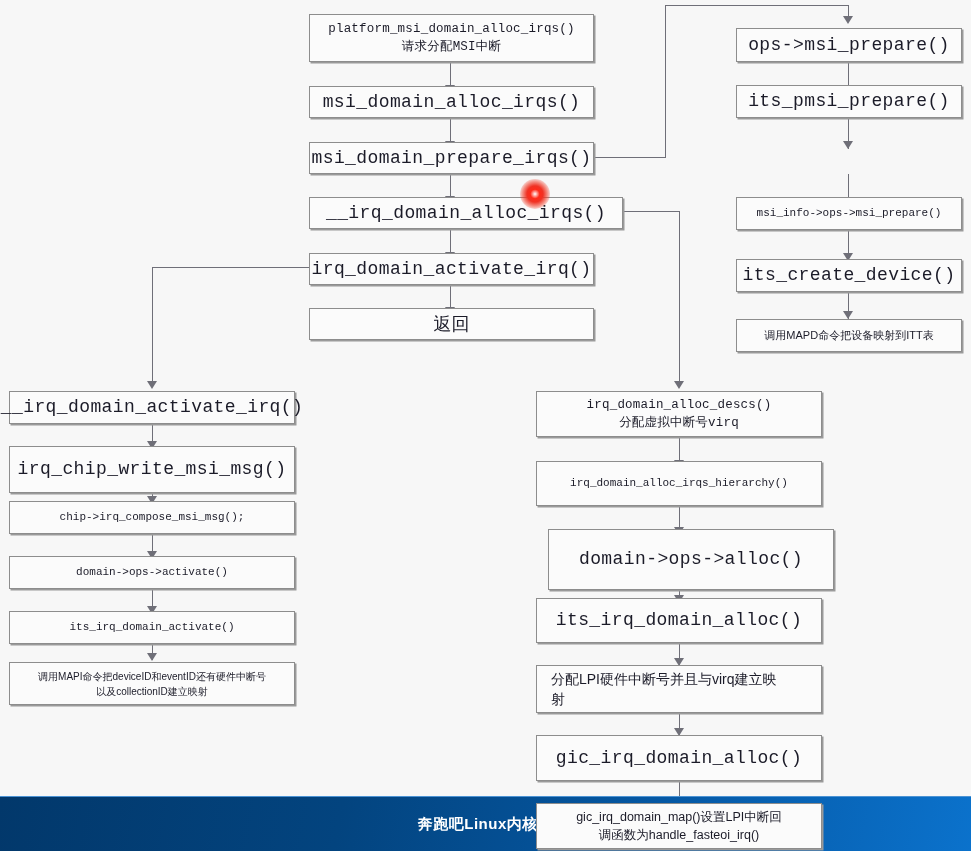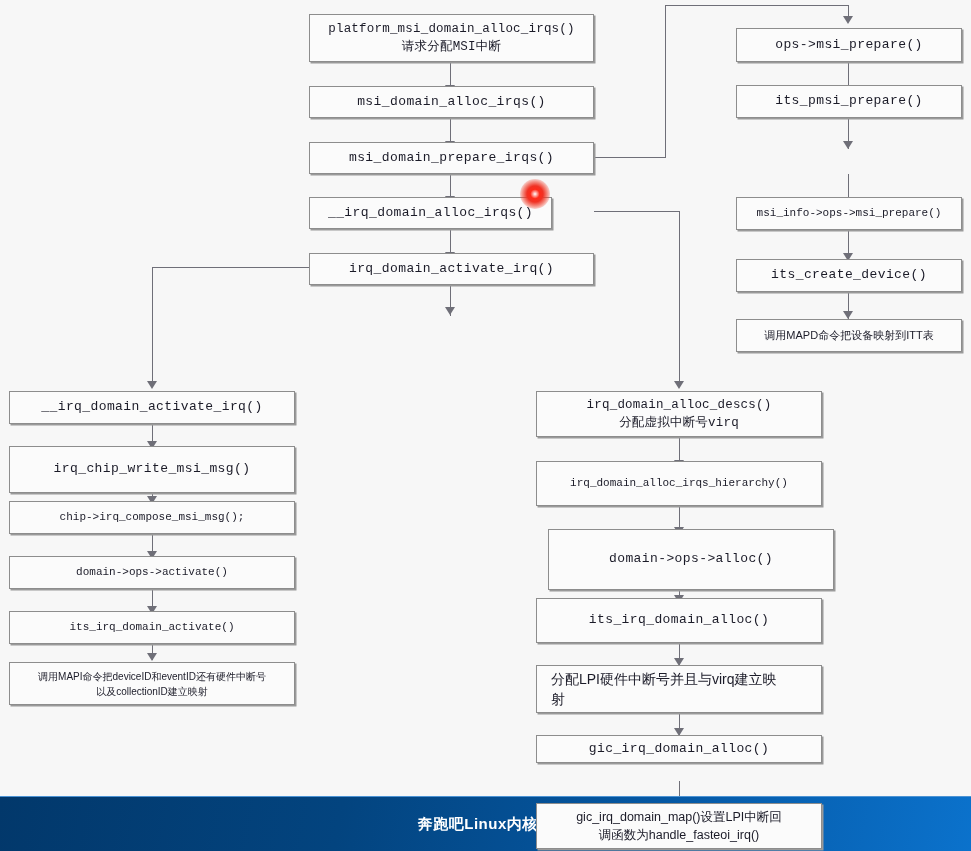--- a/index.html
+++ b/index.html
@@ -23,21 +23,21 @@
     box-sizing: border-box;
     background: #fbfbfb;
     border: 1px solid #8d8d8d;
     box-shadow: 1.5px 1.5px 0 0 #9a9a9a;
     display: flex;
     align-items: center;
     justify-content: center;
     text-align: center;
     color: #1b1b28;
     font-family: "Liberation Mono", "DejaVu Sans Mono", monospace;
-    font-size: 13px;
+    font-size: 18px;
     letter-spacing: 0.4px;
     line-height: 1.45;
     padding: 2px 6px;
     white-space: pre-line;
   }
   .node.cjk {
     font-family: "Liberation Sans", "DejaVu Sans", sans-serif;
     letter-spacing: 0px;
   }
   .node.small {
@@ -167,24 +167,25 @@
     <span id="banner-text">奔跑吧Linux内核旗</span>
   </div>
 
   <div class="node mix" style="left:309px; top:14px;  width:285px; height:48px;">platform_msi_domain_alloc_irqs()
 请求分配MSI中断</div>
 
   <div class="node" style="left:309px; top:86px;  width:285px; height:32px;">msi_domain_alloc_irqs()</div>
 
   <div class="node" style="left:309px; top:142px; width:285px; height:32px;">msi_domain_prepare_irqs()</div>
 
-  <div class="node" style="left:309px; top:197px; width:243px; height:32px;">__irq_domain_alloc_irqs()</div>
+  <div class="node" style="left:309px; top:197px; width:314px; height:32px;">__irq_domain_alloc_irqs()</div>
 
   <div class="node" style="left:309px; top:253px; width:285px; height:32px;">irq_domain_activate_irq()</div>
 
+  <div class="node cjk" style="left:309px; top:308px; width:285px; height:32px;">返回</div>
 
   <div class="node" style="left:736px; top:28px;  width:226px; height:34px;">ops-&gt;msi_prepare()</div>
 
   <div class="node" style="left:736px; top:85px;  width:226px; height:33px;">its_pmsi_prepare()</div>
 
 
   <div class="node small" style="left:736px; top:197px; width:226px; height:33px;font-family:Liberation Mono, monospace;">msi_info-&gt;ops-&gt;msi_prepare()</div>
 
   <div class="node" style="left:736px; top:259px; width:226px; height:33px;">its_create_device()</div>
 
@@ -208,20 +209,20 @@
 
   <div class="node small" style="left:536px; top:461px; width:286px; height:45px;">irq_domain_alloc_irqs_hierarchy()</div>
 
   <div class="node" style="left:548px; top:529px; width:286px; height:61px;">domain-&gt;ops-&gt;alloc()</div>
 
   <div class="node" style="left:536px; top:598px; width:286px; height:45px;">its_irq_domain_alloc()</div>
 
   <div class="node cjk" style="left:536px; top:665px; width:286px; height:48px; font-size:14px; text-align:left; justify-content:flex-start; padding-left:14px;">分配LPI硬件中断号并且与virq建立映
 射</div>
 
-  <div class="node" style="left:536px; top:735px; width:286px; height:28px;">gic_irq_domain_alloc()</div>
+  <div class="node" style="left:536px; top:735px; width:286px; height:46px;">gic_irq_domain_alloc()</div>
 
   <div class="node cjk" style="left:536px; top:803px; width:286px; height:46px; font-size:12.5px;">gic_irq_domain_map()设置LPI中断回
 调函数为handle_fasteoi_irq()</div>
 
   <div id="click-marker" style="left:520px; top:179px;"></div>
 
 </div>
 
 </body></html>

